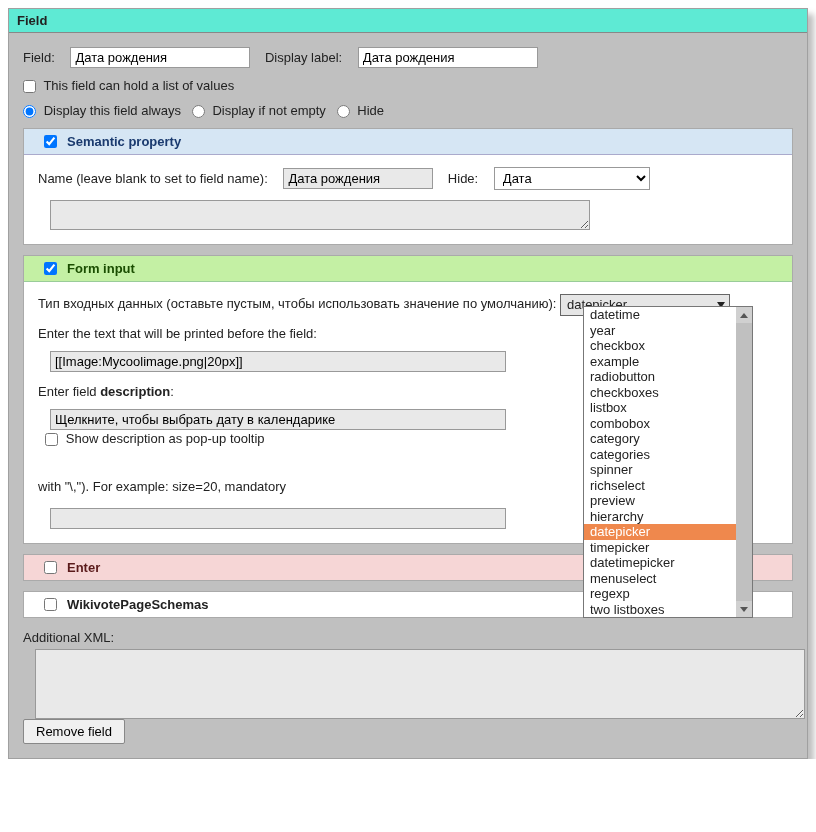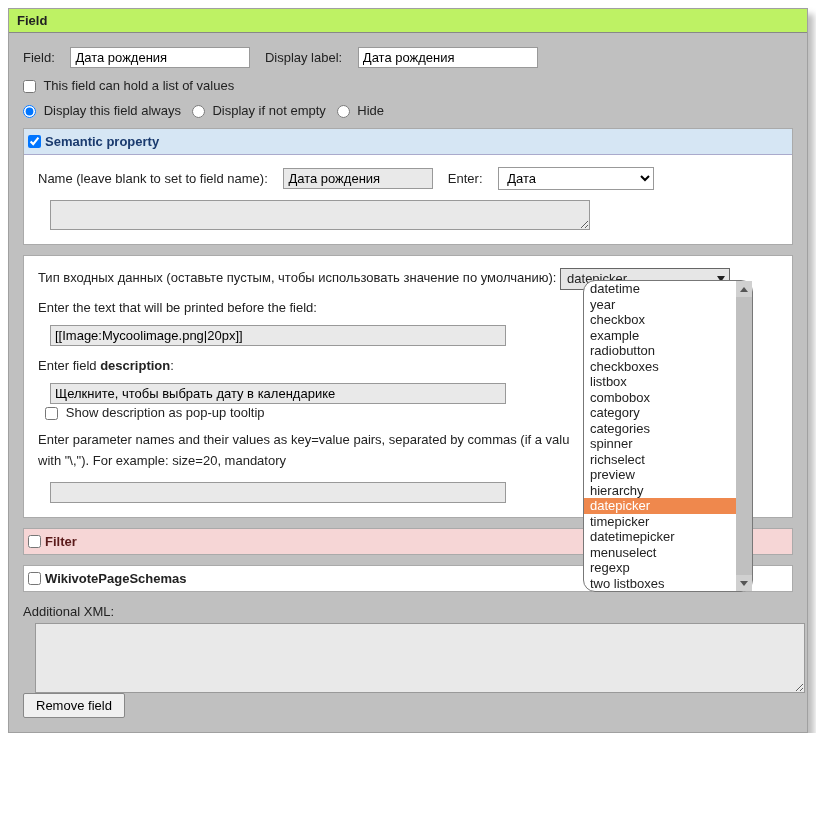--- a/index.html
+++ b/index.html
@@ -1,25 +1,25 @@
 <!DOCTYPE html>
 <html><head>
 <meta charset="utf-8">
 <style>
   * { box-sizing: border-box; }
   body { margin: 0; padding: 0; font-family: Arial, Helvetica, sans-serif; font-size: 13px; color: #222; background: #fff; }
   .wrap { width: 800px; margin: 8px 0 0 8px; background: #c0c0c0; border: 1px solid #a0a0a0; box-shadow: 6px 6px 6px rgba(0,0,0,0.25); }
-  .panel-header { background: #bef264; border-bottom: 1px solid #888; padding: 4px 8px; font-weight: bold; color: #222; }
+  .panel-header { background: #5eead4; border-bottom: 1px solid #888; padding: 4px 8px; font-weight: bold; color: #222; }
   .panel-body { padding: 14px 14px 14px 14px; }
   .row { margin-bottom: 10px; }
   input[type=text], textarea, select { font-family: Arial, Helvetica, sans-serif; font-size: 13px; padding: 2px 4px; border: 1px solid #999; background: #fff; margin-left: 12px; }
   input[type=text].gray { background: #e9e9e9; }
   input[type=checkbox], input[type=radio] { vertical-align: middle; margin: 0 4px 0 0; }
   .sec { margin-top: 10px; border: 1px solid #aaa; }
-  .sec-head { padding: 5px 4px; font-weight: bold; display: flex; align-items: center; }
+  .sec-head { padding: 5px 20px; font-weight: bold; display: flex; align-items: center; gap: 6px; }
   .sec-head.blue { background: #d6e6f4; color: #1a3a6e; border-bottom: 1px solid #aac; }
   .sec-head.green { background: #c4f0a4; color: #1a4d00; border-bottom: 1px solid #9c9; }
   .sec-head.pink { background: #f6d6d6; color: #5a1a1a; }
   .sec-head.white { background: #fff; color: #222; }
   .sec-body { background: #fff; padding: 12px 14px 14px 14px; }
   .fullinput { width: 456px; background: #e9e9e9; }
   .midinput { width: 180px; }
   .sel { width: 156px; }
   .textarea-allowed { width: 540px; height: 30px; display: block; background: #e9e9e9; }
   .textarea-xml { width: 100%; height: 70px; display: block; background: #e9e9e9; }
@@ -71,30 +71,34 @@
     <div class="sec">
       <div class="sec-head blue">
         <input type="checkbox" checked="" style="">
         <span>Semantic property</span>
       </div>
       <div class="sec-body">
         <div class="row">
           <span>Name (leave blank to set to field name):</span>
           <input type="text" class="gray" style="width: 150px;" value="Дата рождения">
           &nbsp;&nbsp;
-          <span>Enter:</span>
+          <span>Hide:</span>
           <select class="sel">
             <option>Дата</option>
           </select>
         </div>
         <textarea class="textarea-allowed" style=""></textarea>
       </div>
     </div>
 
     <div class="sec rel">
+      <div class="sec-head green">
+        <input type="checkbox" checked="" style="">
+        <span>Form input</span>
+      </div>
       <div class="sec-body rel">
         <div class="row">
           <span>Тип входных данных (оставьте пустым, чтобы использовать значение по умолчанию):</span>
           <span class="select-display" id="selDisp">
             <span>datepicker</span>
             <span class="tri"></span>
           </span>
         </div>
         <div class="row">Enter the text that will be printed before the field:</div>
         <input type="text" class="gray fullinput" value="[[Image:Mycoolimage.png|20px]]" style="">
@@ -102,27 +106,27 @@
         <div class="row" style="margin-top:12px">
           <span>Enter field </span><b>description</b>:
         </div>
         <input type="text" class="gray fullinput" value="Щелкните, чтобы выбрать дату в календарике" style="">
         <div class="row" style="margin-top:1px">
           &nbsp;&nbsp;<input type="checkbox" style="">
           <span>Show description as pop-up tooltip</span>
         </div>
 
         <div class="row" style="line-height:1.6">
-          <span>Enter parameter names and their values as key=value pairs, separated by commas (if a valu</span><br>
+          <br>
           <span>with "\,"). For example: size=20, mandatory</span>
         </div>
         <input type="text" class="gray fullinput" value="" style="">
 
         
-        <div class="dropdown-list" id="ddl" style="left:559px; top:24px; height:312px; padding-right:16px;border-radius:12px;">
+        <div class="dropdown-list" id="ddl" style="left:559px; top:24px; height:312px; padding-right:16px;">
           <div class="scroll-track">
             <div class="scroll-arrow" style="top:0">
                 <div class="t" style="border-bottom:5px solid #555"></div>
               </div>
             <div class="scroll-thumb" style="top:16px; height:280px;"></div>
             <div class="scroll-arrow" style="bottom:0">
                 <div class="t" style="border-top:5px solid #555"></div>
               </div>
           </div>
         <div class="opt">datetime</div>
@@ -145,21 +149,21 @@
             <div class="opt">menuselect</div>
             <div class="opt">regexp</div>
             <div class="opt">two listboxes</div>
           </div>
       </div>
     </div>
 
     <div class="sec">
       <div class="sec-head pink">
         <input type="checkbox" style="">
-        <span>Filter</span>
+        <span>Enter</span>
       </div>
     </div>
 
     <div class="sec">
       <div class="sec-head white">
         <input type="checkbox" style="">
         <span>WikivotePageSchemas</span>
       </div>
     </div>
 

